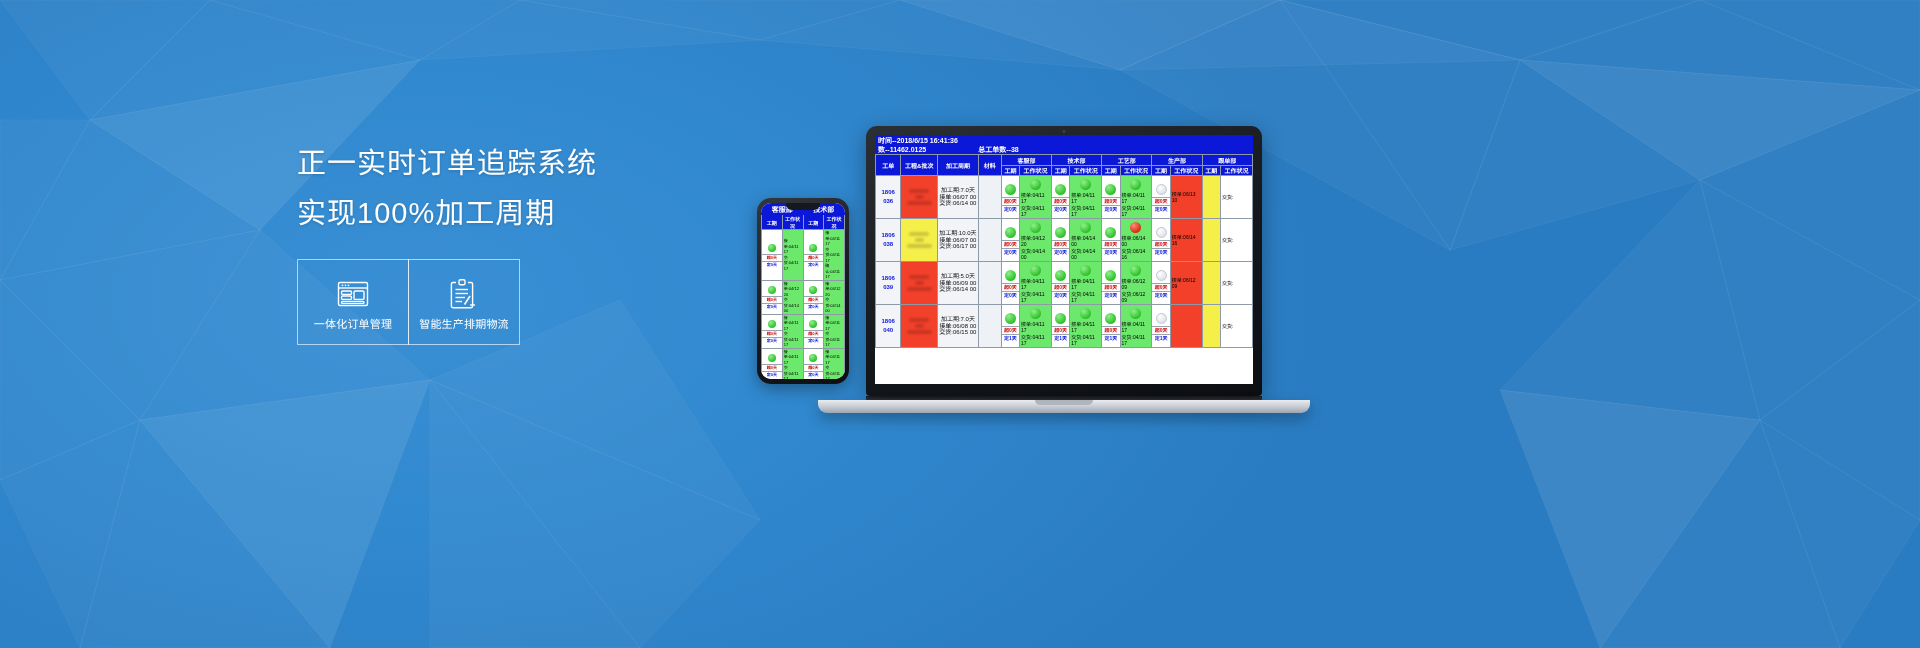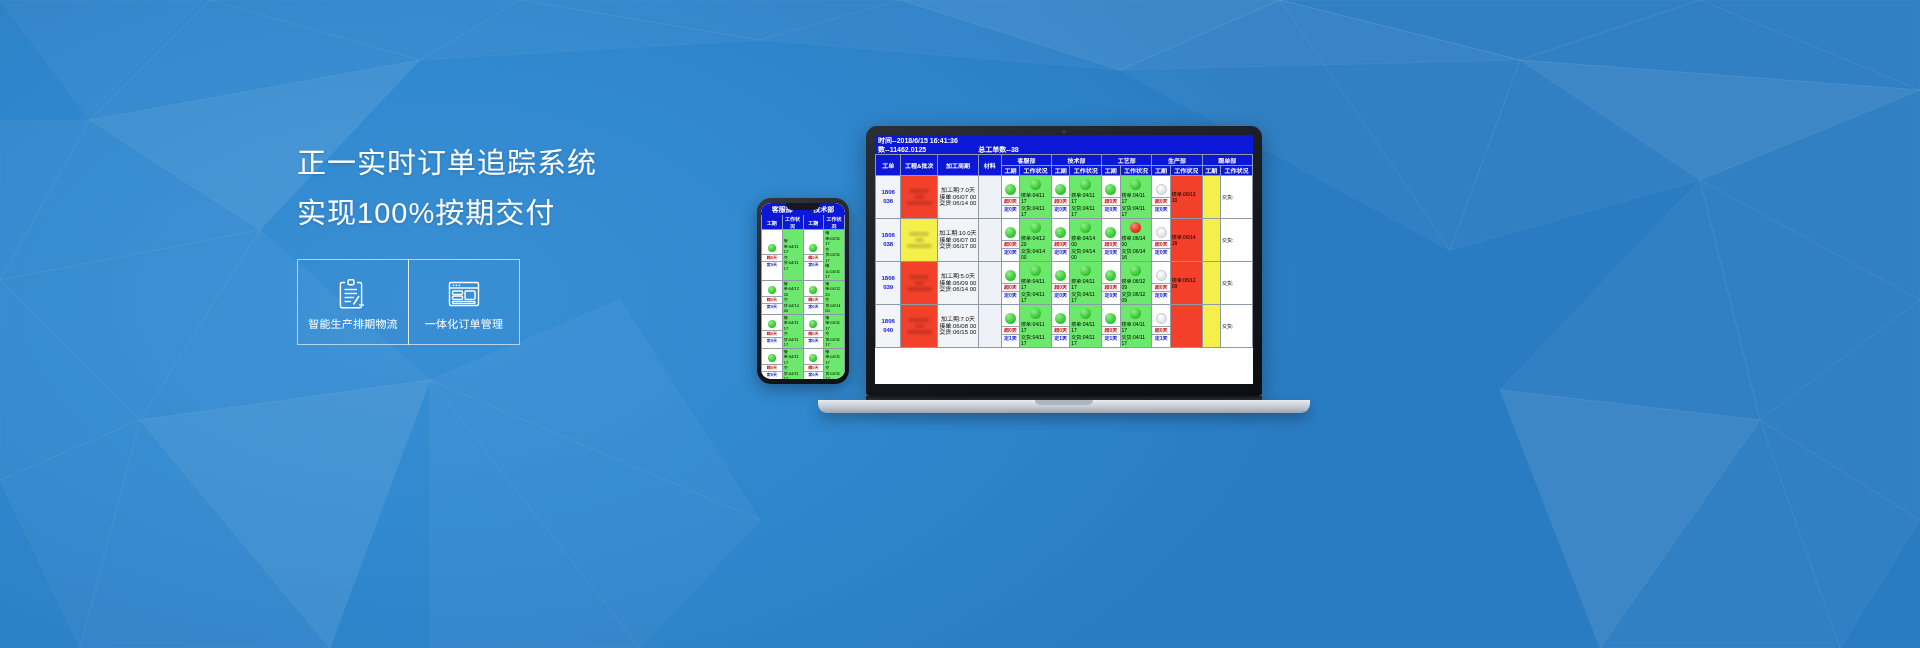--- a/index.html
+++ b/index.html
@@ -237,57 +237,57 @@
       <polygon points="90,120 260,230 420,60"></polygon>
       <polygon points="1700,180 1520,60 1920,90"></polygon>
       <polygon points="140,420 430,380 330,648"></polygon>
       <polygon points="1760,420 1500,390 1600,648"></polygon>
       <polygon points="900,0 1120,70 1280,0"></polygon>
     </g>
   </svg>
 
   <div id="copy">
     <div class="headline">正一实时订单追踪系统</div>
-    <div class="headline">实现100%按期交付</div>
+    <div class="headline">实现100%加工周期</div>
   </div>
 
   <div id="features">
+
+    <div class="feature">
+      <span class="ficon">
+        <svg width="34" height="28" viewBox="0 0 34 28" fill="none" stroke="#ffffff" stroke-width="1.4">
+          <rect x="2.5" y="2.5" width="29" height="23" rx="1.5"></rect>
+          <line x1="2.5" y1="8" x2="31.5" y2="8"></line>
+          <circle cx="6.5" cy="5.3" r="0.9" fill="#fff" stroke="none"></circle>
+          <circle cx="9.5" cy="5.3" r="0.9" fill="#fff" stroke="none"></circle>
+          <circle cx="12.5" cy="5.3" r="0.9" fill="#fff" stroke="none"></circle>
+          <rect x="5.5" y="11" width="10" height="3.4" rx="1.2"></rect>
+          <rect x="5.5" y="16" width="10" height="3.4" rx="1.2"></rect>
+          <rect x="18" y="11" width="10" height="8.4" rx="1.2"></rect>
+          <rect x="5.5" y="21.4" width="22.5" height="2" rx="1"></rect>
+        </svg>
+      </span>
+      <span class="flabel">一体化订单管理</span>
+    </div>
 
     <div class="feature">
       <span class="ficon">
         <svg width="30" height="32" viewBox="0 0 30 32" fill="none" stroke="#ffffff" stroke-width="1.4">
           <path d="M7 4.5h-3a1.6 1.6 0 0 0-1.6 1.6v22a1.6 1.6 0 0 0 1.6 1.6h18a1.6 1.6 0 0 0 1.6-1.6v-22A1.6 1.6 0 0 0 22 4.5h-3"></path>
           <rect x="10" y="1.8" width="6" height="5" rx="1.4"></rect>
           <line x1="6.5" y1="11.5" x2="19" y2="11.5"></line>
           <line x1="6.5" y1="15.5" x2="19" y2="15.5"></line>
           <line x1="6.5" y1="19.5" x2="16" y2="19.5"></line>
           <line x1="6.5" y1="23.5" x2="13" y2="23.5"></line>
           <path d="M21 18 L15.5 26.5" stroke-width="1.6"></path>
           <circle cx="22" cy="27" r="0.9" fill="#fff" stroke="none"></circle>
           <circle cx="25" cy="27" r="0.9" fill="#fff" stroke="none"></circle>
         </svg>
       </span>
       <span class="flabel">智能生产排期物流</span>
-    </div>
-
-    <div class="feature">
-      <span class="ficon">
-        <svg width="34" height="28" viewBox="0 0 34 28" fill="none" stroke="#ffffff" stroke-width="1.4">
-          <rect x="2.5" y="2.5" width="29" height="23" rx="1.5"></rect>
-          <line x1="2.5" y1="8" x2="31.5" y2="8"></line>
-          <circle cx="6.5" cy="5.3" r="0.9" fill="#fff" stroke="none"></circle>
-          <circle cx="9.5" cy="5.3" r="0.9" fill="#fff" stroke="none"></circle>
-          <circle cx="12.5" cy="5.3" r="0.9" fill="#fff" stroke="none"></circle>
-          <rect x="5.5" y="11" width="10" height="3.4" rx="1.2"></rect>
-          <rect x="5.5" y="16" width="10" height="3.4" rx="1.2"></rect>
-          <rect x="18" y="11" width="10" height="8.4" rx="1.2"></rect>
-          <rect x="5.5" y="21.4" width="22.5" height="2" rx="1"></rect>
-        </svg>
-      </span>
-      <span class="flabel">一体化订单管理</span>
     </div>
 
 
   </div>
 
   <div id="devices">
 
     <div id="phone">
       <div id="phone-body">
         <div id="phone-notch"></div>

